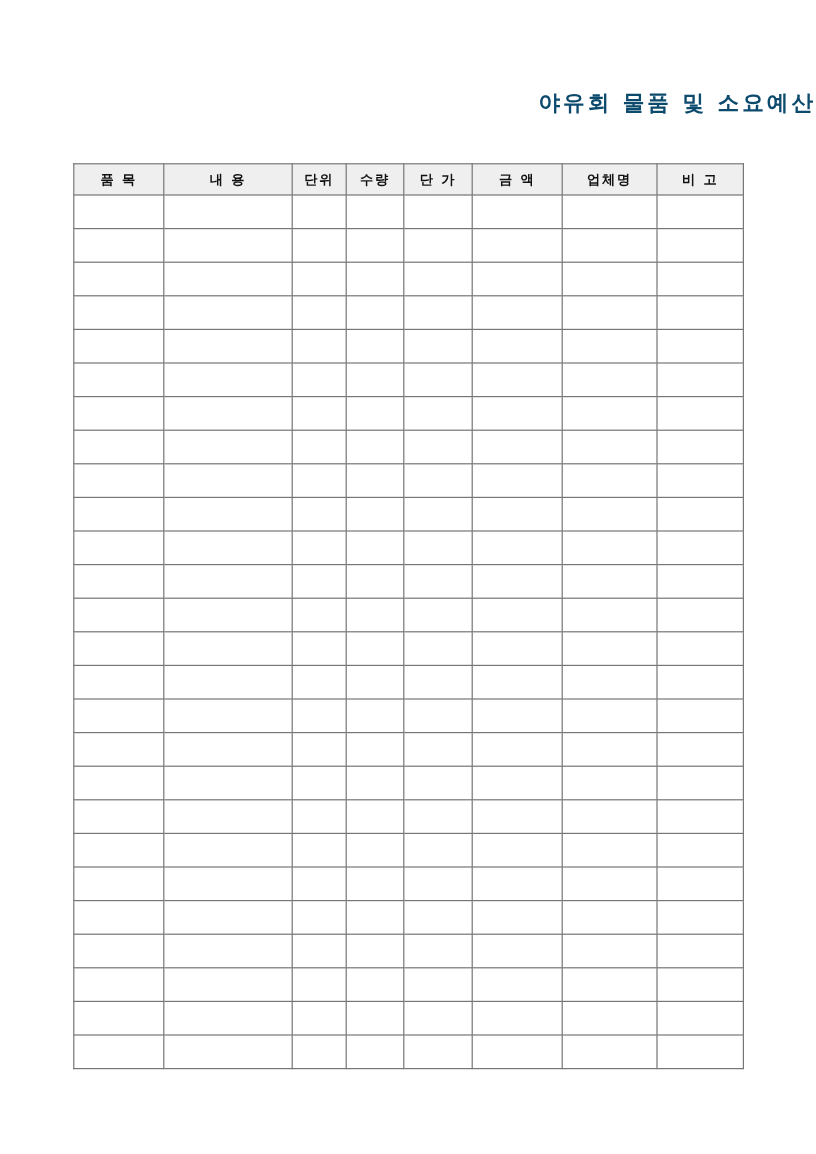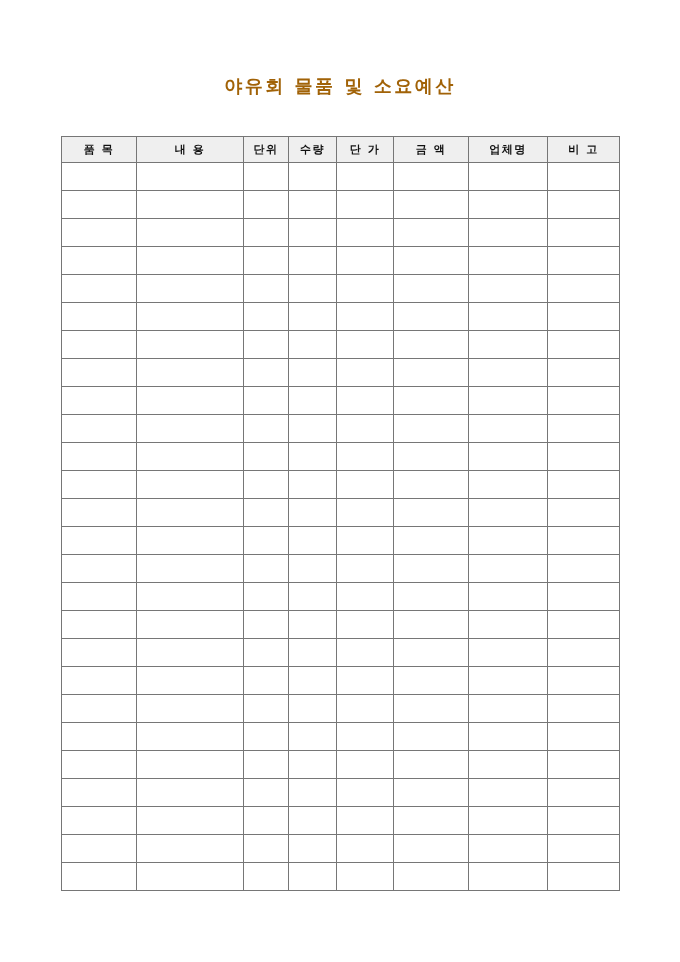--- a/index.html
+++ b/index.html
@@ -21,26 +21,26 @@
     box-sizing: border-box;
     padding: 0;
     position: relative;
     background: #ffffff;
   }
   .doc-title {
     position: absolute;
     top: 74px;
     left: 0;
     width: 680px;
-    text-align: center;
+    text-align: right;
     font-size: 18px;
     font-weight: bold;
     letter-spacing: 2.5px;
     font-family: "DejaVu Sans", sans-serif;
-    color: #a16207;
+    color: #0c4a6e;
     white-space: nowrap;
   }
   .table-wrap {
     position: absolute;
     top: 136px;
     left: 61px;
     width: 558px;
   }
   table.budget {
     border-collapse: collapse;

